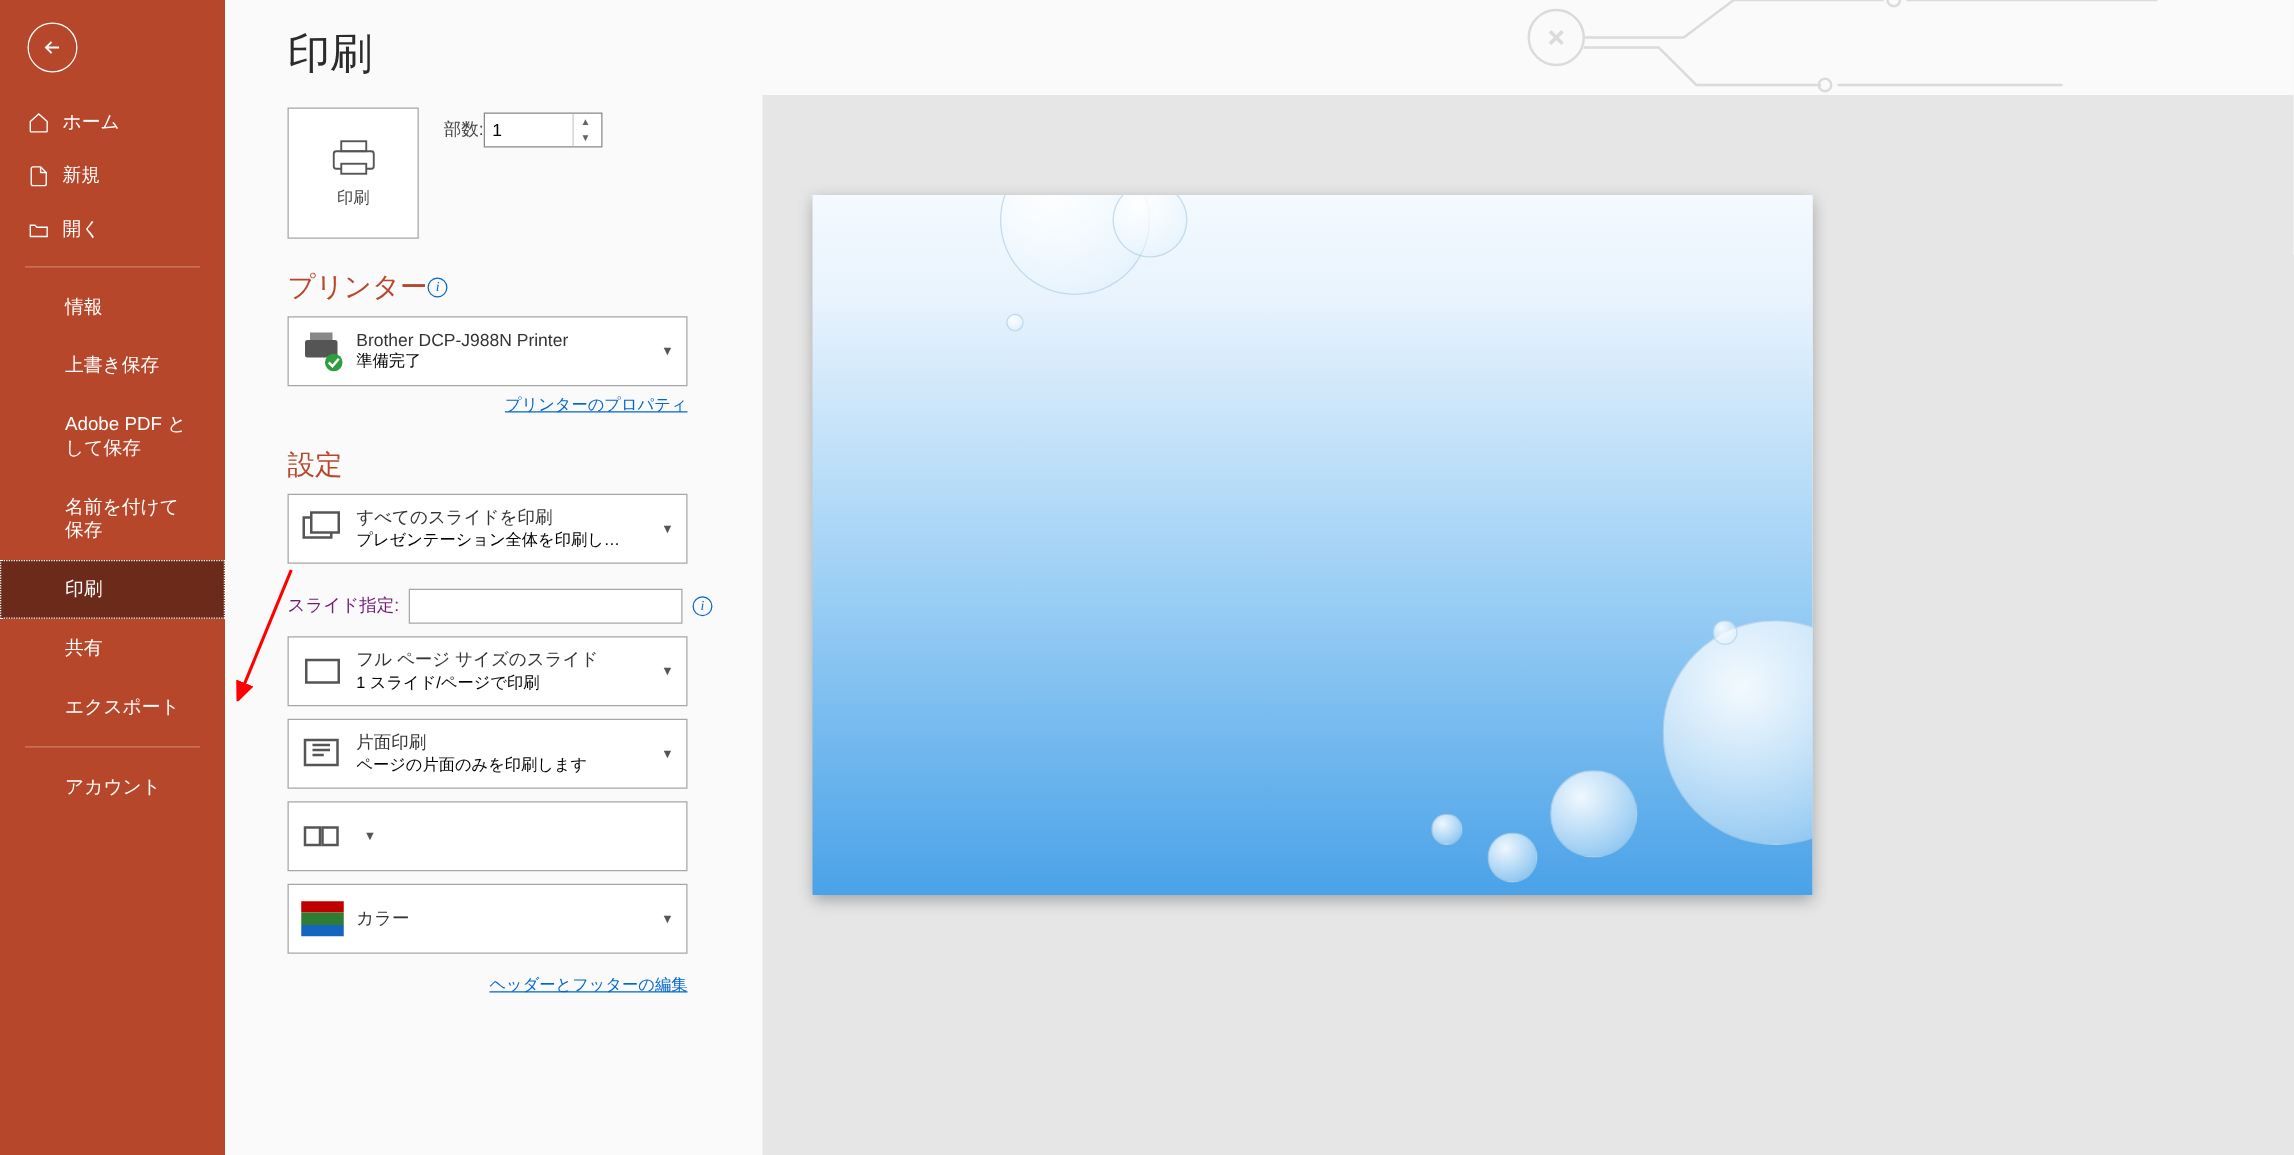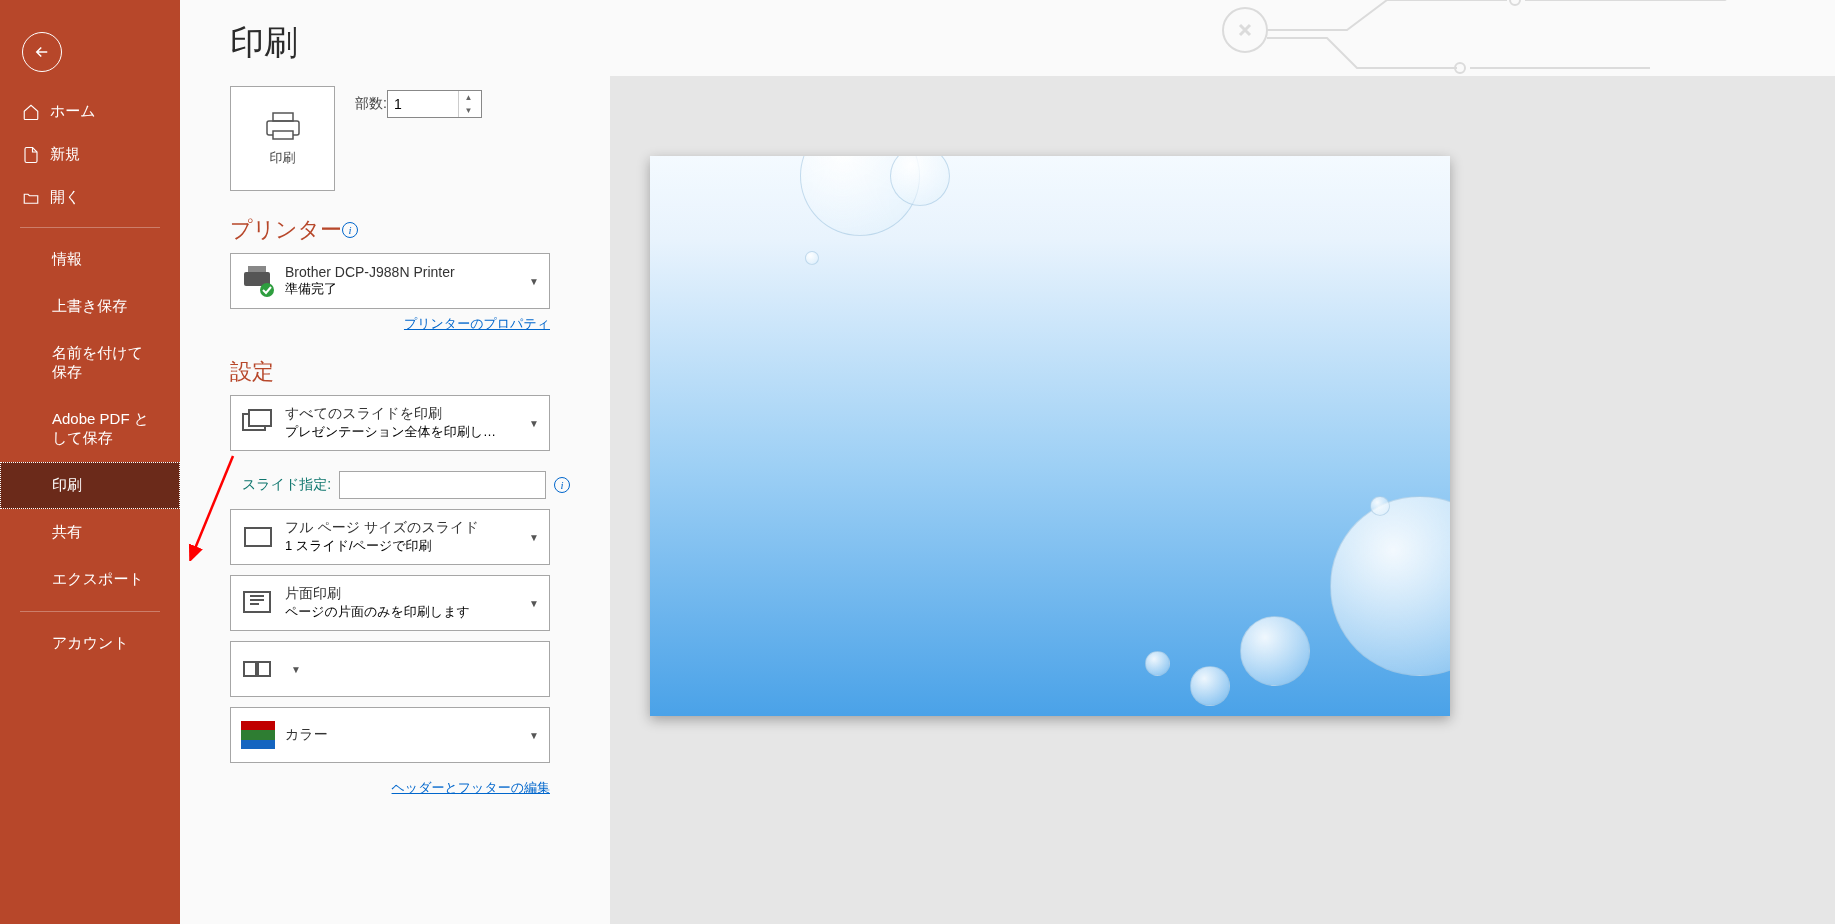--- a/index.html
+++ b/index.html
@@ -1,19 +1,19 @@
 <!DOCTYPE html>
 <html><head>
 <meta charset="utf-8">
 <style>
 * { margin: 0; padding: 0; box-sizing: border-box; font-family: "Yu Gothic UI", "Meiryo", sans-serif; }
 body { display: flex; height: 924px; width: 1835px; overflow: hidden; background: #fff; }
 
 
-.sidebar { width: 180px; background: #b7472a; color: #fff; display: flex; flex-direction: column; padding-top: 32px; }
+.sidebar { width: 180px; background: #b7472a; color: #fff; display: flex; flex-direction: column; padding-top: 18px; }
 .back-btn { width: 40px; height: 40px; border: 1.5px solid #fff; border-radius: 50%; display: flex; align-items: center; justify-content: center; margin-left: 22px; margin-bottom: 18px; cursor: pointer; }
 .back-btn svg { width: 18px; height: 18px; }
 .nav-item { display: flex; align-items: center; padding: 12px 22px; font-size: 15px; cursor: pointer; gap: 10px; }
 .nav-item.sub { padding-left: 52px; padding-top: 14px; padding-bottom: 14px; }
 .nav-item.active { background: #6b2a1a; outline: 1px dotted #fff; outline-offset: -1px; }
 .nav-item .icon { width: 18px; height: 18px; display: flex; align-items: center; justify-content: center; }
 .nav-divider { height: 1px; background: rgba(255,255,255,0.3); margin: 8px 20px; }
 
 
 .main { flex: 1; display: flex; flex-direction: column; background: #fafafa; position: relative; }
@@ -41,21 +41,21 @@
 .dd-icon { width: 38px; height: 38px; display: flex; align-items: center; justify-content: center; margin-right: 8px; flex-shrink: 0; }
 .dd-text { flex: 1; display: flex; flex-direction: column; overflow: hidden; }
 .dd-text .t1 { font-size: 14px; color: #333; white-space: nowrap; overflow: hidden; text-overflow: ellipsis; }
 .dd-text .t2 { font-size: 13px; color: #000000; white-space: nowrap; overflow: hidden; text-overflow: ellipsis; }
 .dd-arrow { width: 12px; color: #555; font-size: 10px; margin-left: 6px; }
 
 .link { color: #0066cc; text-decoration: underline; font-size: 13px; cursor: pointer; }
 .link-right { display: block; text-align: right; width: 320px; margin-top: 6px; }
 
 .slide-spec-row { display: flex; align-items: center; gap: 8px; margin-top: 10px; width: 340px; }
-.slide-spec-row label { font-size: 14px; color: #0f766e; margin-left: 12px; }
+.slide-spec-row label { font-size: 14px; color: #701a75; }
 .slide-spec-row input { flex: 1; height: 28px; border: 1px solid #a6a6a6; padding: 2px 6px; font-size: 14px; }
 
 .settings-stack { display: flex; flex-direction: column; gap: 10px; margin-top: 6px; }
 
 
 .red-arrow { position: absolute; left: 8px; top: 375px; pointer-events: none; }
 
 
 .preview { flex: 1; background: #e6e6e6; padding: 80px 60px 20px 40px; position: relative; overflow: hidden; }
 .slide { width: 800px; height: 560px; background: linear-gradient(to bottom, #f4faff 0%, #e8f3fd 15%, #9ed0f5 55%, #4aa2e8 100%); box-shadow: 0 4px 12px rgba(0,0,0,0.3); position: relative; overflow: hidden; }
@@ -106,24 +106,24 @@
 
   <div class="nav-divider"></div>
 
   <div class="nav-item sub">
     <span>情報</span>
   </div>
   <div class="nav-item sub">
     <span>上書き保存</span>
   </div>
   <div class="nav-item sub">
+    <span>Adobe PDF として保存</span>
+  </div>
+  <div class="nav-item sub">
     <span>名前を付けて保存</span>
-  </div>
-  <div class="nav-item sub">
-    <span>Adobe PDF として保存</span>
   </div>
   <div class="nav-item sub active">
     <span>印刷</span>
   </div>
   <div class="nav-item sub">
     <span>共有</span>
   </div>
   <div class="nav-item sub">
     <span>エクスポート</span>
   </div>

